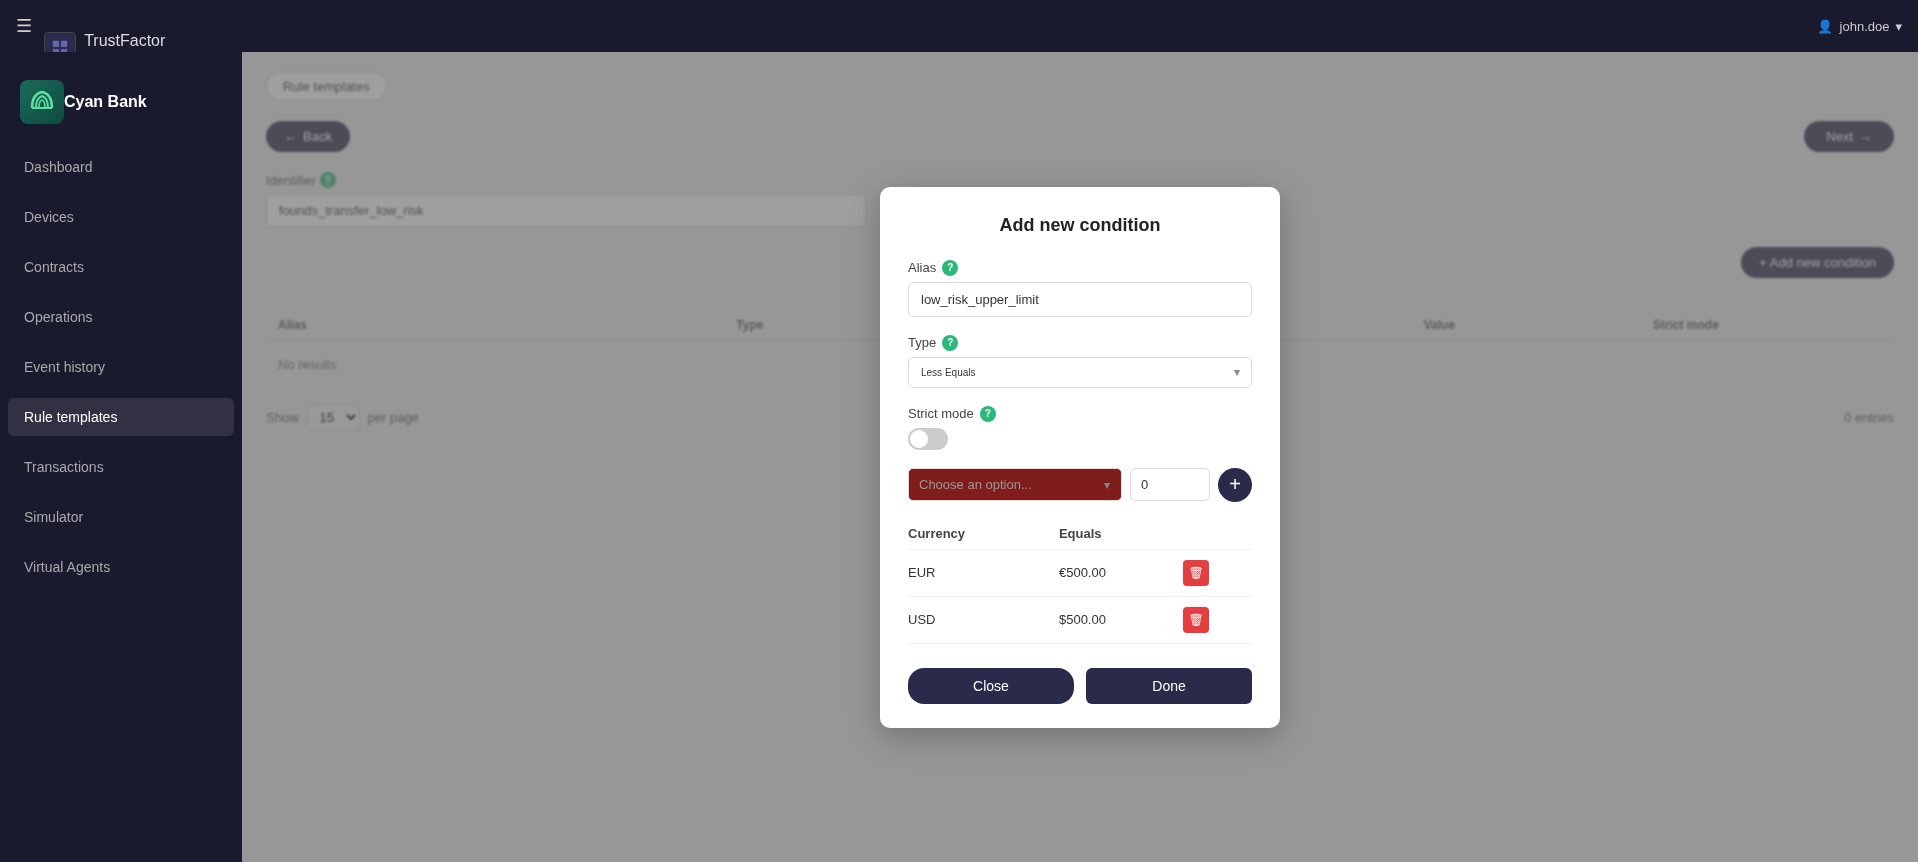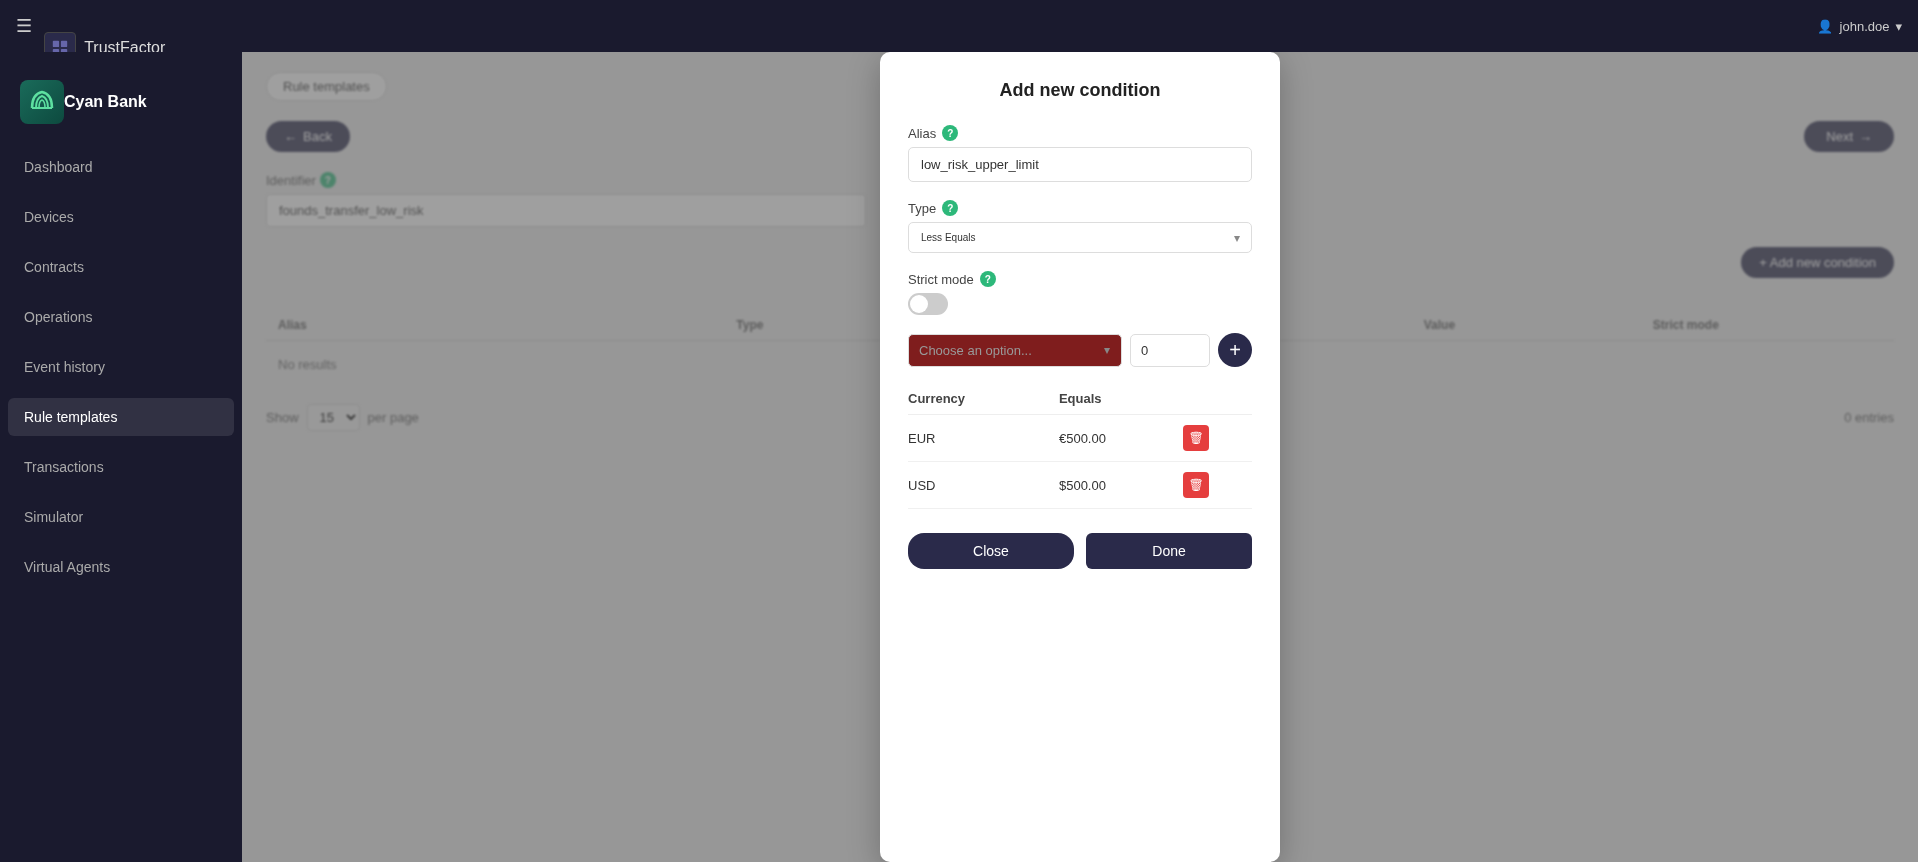--- a/index.html
+++ b/index.html
@@ -10,21 +10,21 @@
       background: #1a1a2e;
       height: 52px;
       display: flex;
       align-items: center;
       justify-content: space-between;
       padding: 0 16px;
       flex-shrink: 0;
     }
     .topbar-left { display: flex; align-items: center; gap: 12px; }
     .topbar-menu-icon { color: #ccc; font-size: 18px; cursor: pointer; }
-    .topbar-logo-wrap { display: flex; align-items: center; gap: 8px; margin-top: 44px; }
+    .topbar-logo-wrap { display: flex; gap: 8px; margin-top: 44px; }
     .topbar-logo-box {
       width: 32px; height: 32px;
       background: #2a2a4a;
       border: 1px solid #444;
       border-radius: 4px;
       display: flex; align-items: center; justify-content: center;
       color: #8888cc; font-size: 14px; font-weight: bold;
     }
     .topbar-title { color: #ddd; font-size: 16px; font-weight: 500; }
     .topbar-user { display: flex; align-items: center; gap: 6px; color: #ccc; font-size: 13px; cursor: pointer; }
@@ -129,21 +129,21 @@
     .pagination-bar {
       display: flex; align-items: center; justify-content: space-between;
       margin-top: 16px; font-size: 13px; color: #555;
     }
     .per-page-select { padding: 4px 8px; border: 1px solid #ccc; border-radius: 4px; font-size: 13px; }
 
     
     .overlay {
       position: absolute; top: 0; left: 0; right: 0; bottom: 0;
       background: rgba(0,0,0,0.35);
-      display: flex; justify-content: center;
+      display: flex; align-items: center; justify-content: center;
       z-index: 100;
     }
 
     
     .modal {
       background: #fff;
       border-radius: 10px;
       width: 400px;
       padding: 28px 28px 24px 28px;
       box-shadow: 0 8px 32px rgba(0,0,0,0.25);

